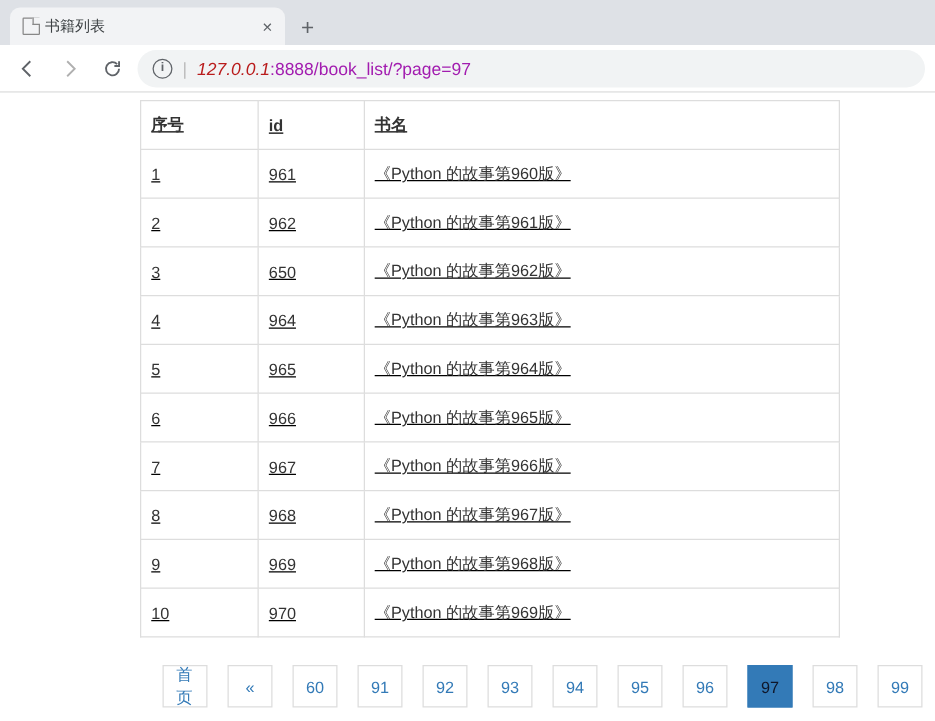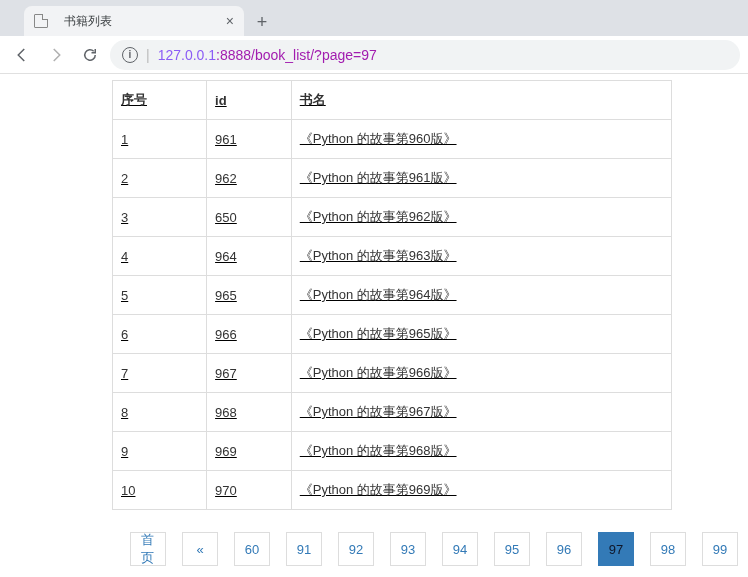--- a/index.html
+++ b/index.html
@@ -1,34 +1,34 @@
 <!DOCTYPE html>
 <html><head>
 <meta charset="utf-8">
 <style>
 * { margin: 0; padding: 0; box-sizing: border-box; }
 body { font-family: Arial, "Microsoft YaHei", sans-serif; background: #fff; }
 
 .chrome-top { background: #dee1e6; }
 .tab-strip { display: flex; align-items: flex-end; height: 36px; padding-left: 8px; }
-.tab { display: flex; align-items: center; background: #f2f3f5; border-radius: 8px 8px 0 0; padding: 0 10px; height: 30px; min-width: 220px; font-size: 12px; color: #3c4043; gap: 16px; margin-left: 16px; }
+.tab { display: flex; align-items: center; background: #f2f3f5; border-radius: 8px 8px 0 0; padding: 0 10px; height: 30px; min-width: 220px; font-size: 12px; color: #3c4043; gap: 4px; }
 .tab .page-icon { width: 14px; height: 14px; border: 1px solid #888; border-radius: 1px; position: relative; }
 .tab .page-icon::after { content: ""; position: absolute; top: -1px; right: -1px; width: 5px; height: 5px; background: #f2f3f5; border-left: 1px solid #888; border-bottom: 1px solid #888; }
 .tab .title { flex: 1; }
 .tab .close { font-size: 14px; color: #5f6368; cursor: pointer; }
 .newtab { width: 28px; height: 28px; display: flex; align-items: center; justify-content: center; color: #5f6368; font-size: 18px; cursor: pointer; margin-left: 4px; }
 
 .toolbar { display: flex; align-items: center; background: #fff; height: 38px; padding: 0 8px; gap: 6px; border-bottom: 1px solid #e0e0e0; }
 .nav-btn { width: 28px; height: 28px; display: flex; align-items: center; justify-content: center; color: #5f6368; cursor: pointer; border-radius: 50%; }
 .nav-btn.disabled { color: #b0b0b0; cursor: default; }
 .nav-btn svg { width: 18px; height: 18px; }
 .addr { flex: 1; display: flex; align-items: center; background: #f1f3f4; border-radius: 16px; height: 30px; padding: 0 12px; font-size: 14px; color: #5f6368; gap: 8px; }
 .addr .info { width: 16px; height: 16px; border: 1.5px solid #5f6368; border-radius: 50%; display: flex; align-items: center; justify-content: center; font-size: 10px; font-weight: bold; }
 .addr .sep { color: #bbb; }
-.addr .host { color: #8b5cf6; }
+.addr .host { color: #b91c1c; font-style: italic; }
 .addr .port, .addr .path { color: #a21caf; }
 
 .content { padding: 6px 0 20px 0; }
 table { border-collapse: collapse; width: 560px; margin-left: 112px; text-decoration: underline; }
 th, td { border: 1px solid #ddd; padding: 10px 8px; text-align: left; font-size: 13px; color: #333; }
 th { font-weight: bold; }
 
 .pagination { display: flex; gap: 17px; margin-left: 130px; margin-top: 22px; }
 .pagination a { display: flex; align-items: center; justify-content: center; min-width: 36px; height: 34px; padding: 0 10px; border: 1px solid #ddd; margin-left: -1px; font-size: 13px; color: #337ab7; text-decoration: none; cursor: pointer; background: #fff; }
 .pagination a:first-child { margin-left: 0; }

